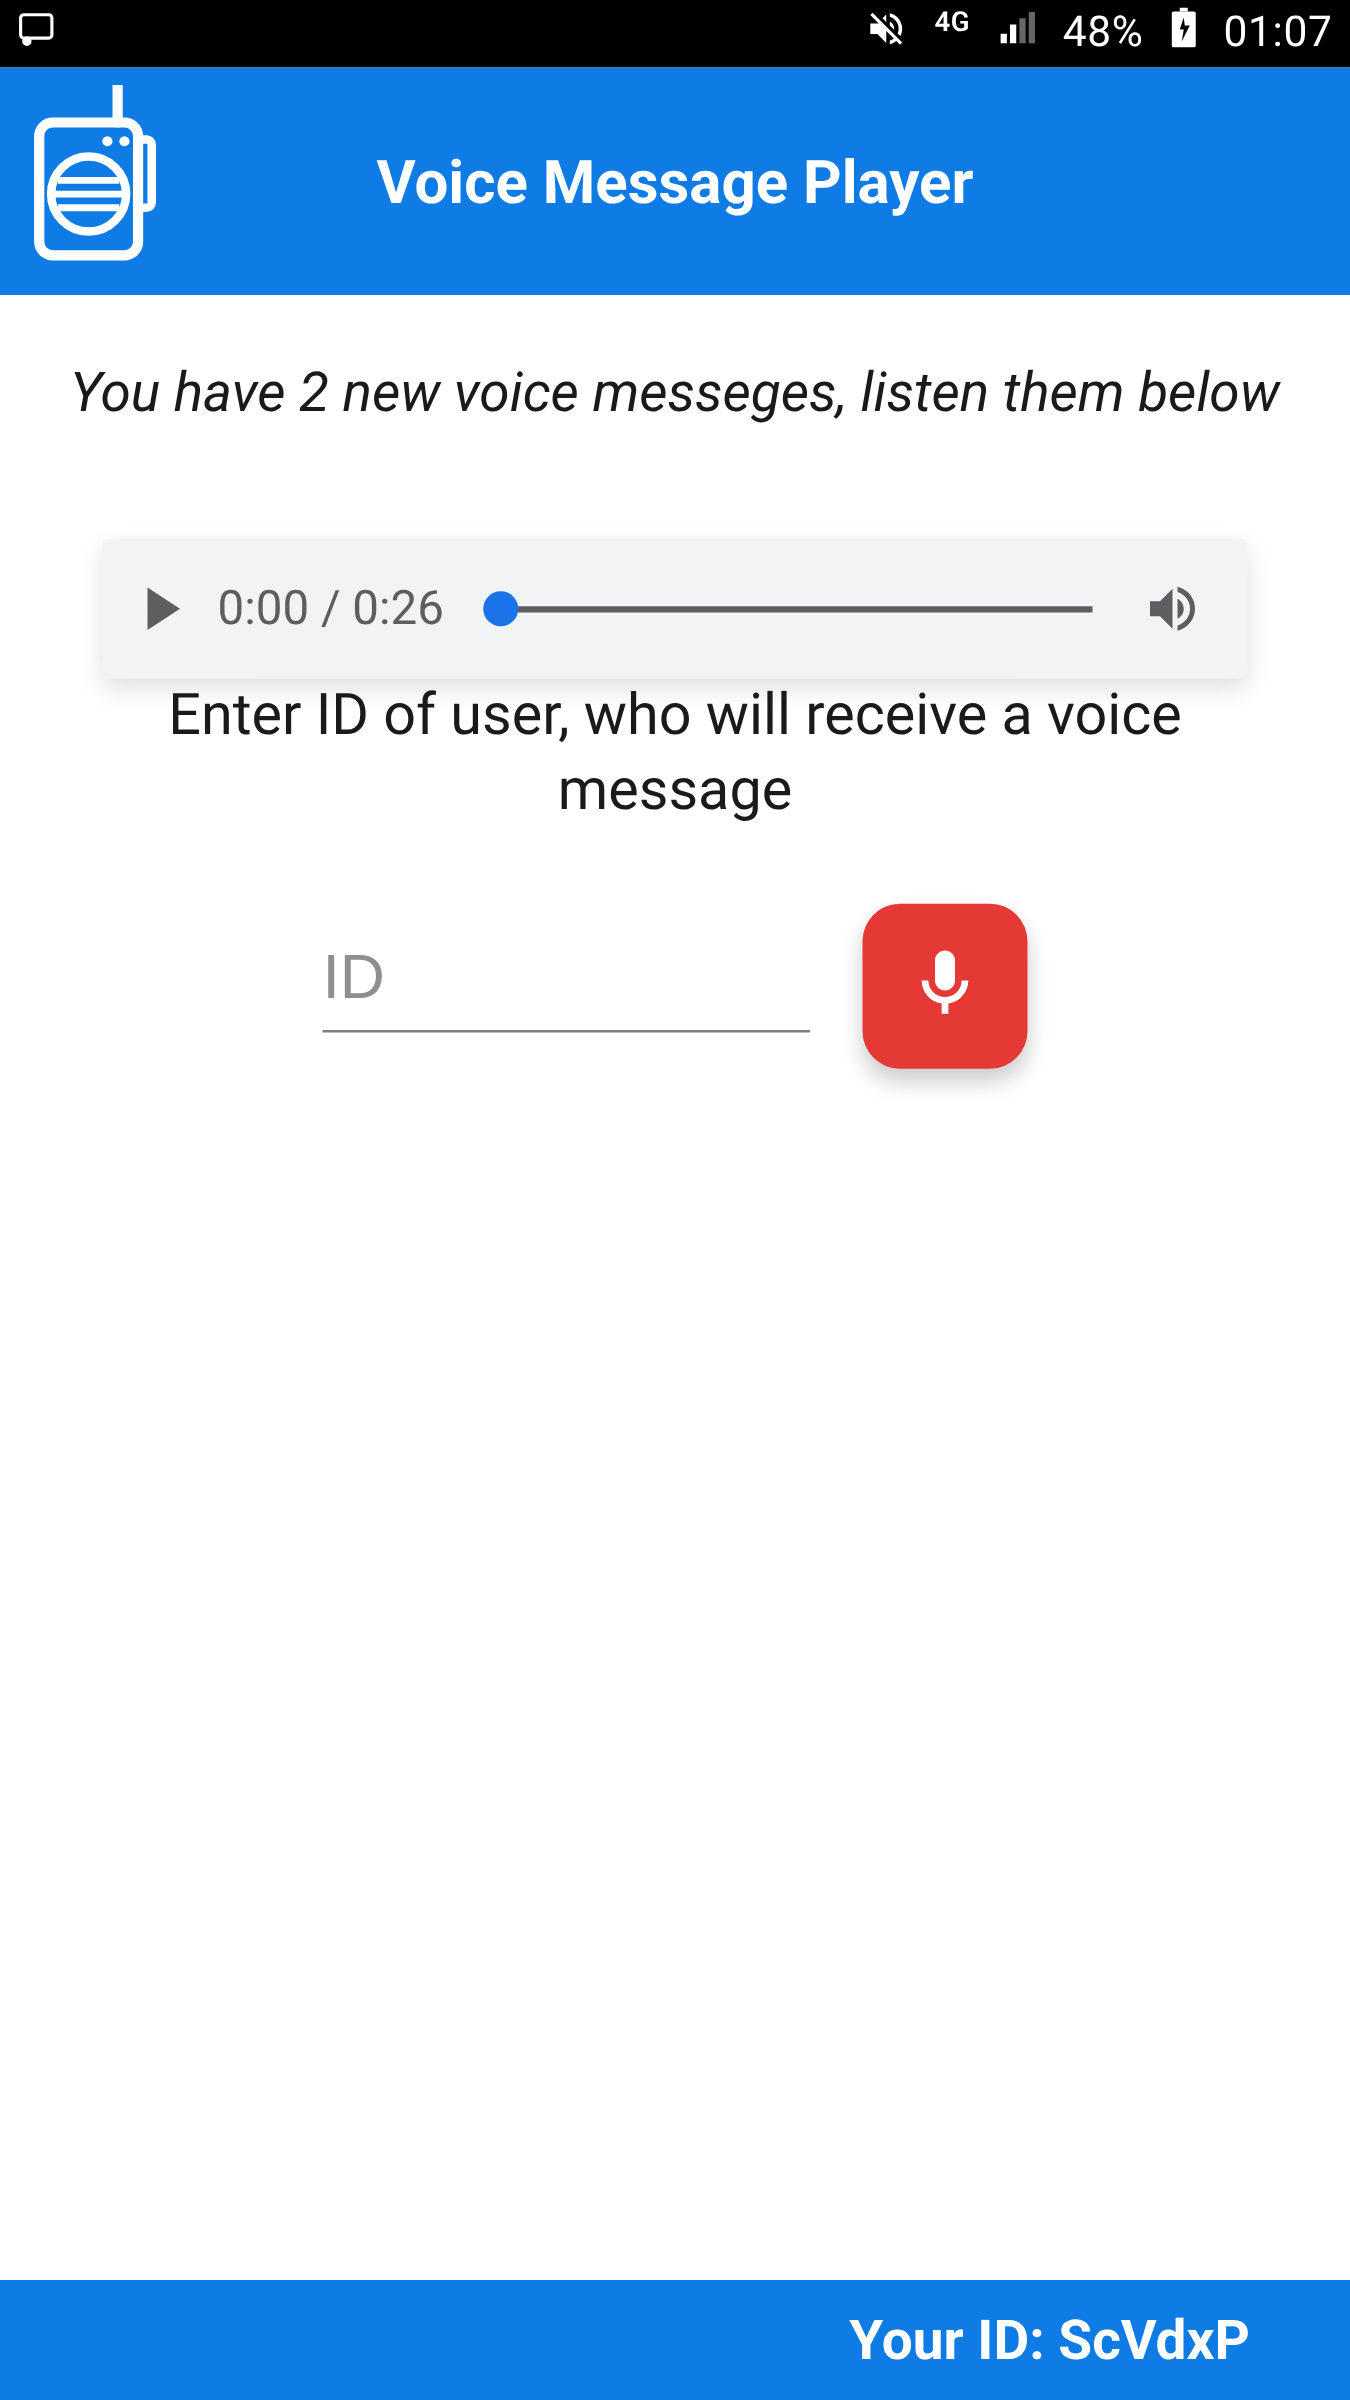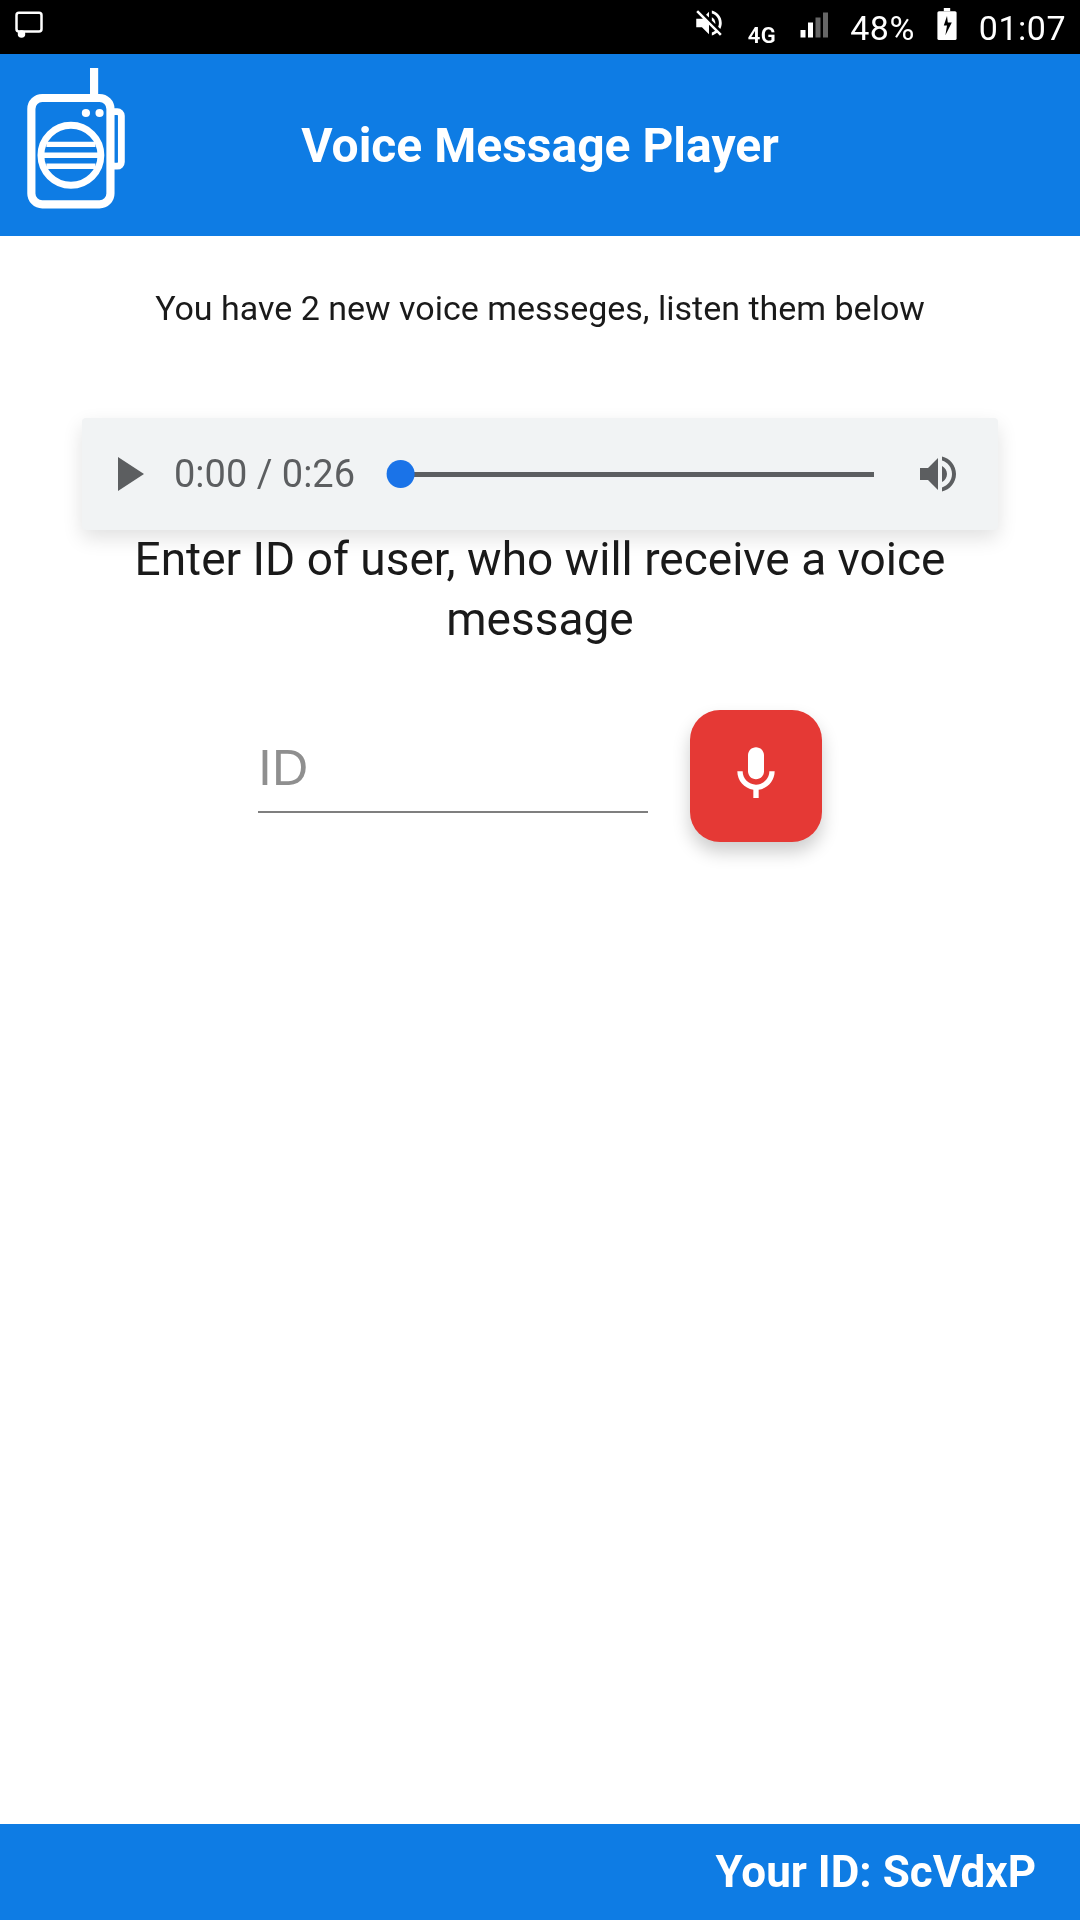--- a/index.html
+++ b/index.html
@@ -9,21 +9,21 @@
     height: 54px;
     background: #000;
     color: #fff;
     display: flex;
     align-items: center;
     justify-content: space-between;
     padding: 0 14px;
     font-size: 34px;
   }
   .status-left { display: flex; align-items: center; gap: 10px; }
-  .status-right { display: flex; align-items: flex-end; gap: 22px; }
+  .status-right { display: flex; align-items: flex-start; gap: 22px; }
   .status-right span { letter-spacing: 0.5px; }
   
   .app-header {
     height: 182px;
     background: #0e7ce4;
     display: flex;
     align-items: center;
     padding-left: 20px;
     gap: 40px;
     position: relative;
@@ -35,26 +35,27 @@
     position: absolute;
     left: 50%;
     transform: translateX(-50%);
   }
   
   .content {
     padding: 0 40px;
   }
   
   .info-text {
-    font-size: 34px;
+    font-size: 44px;
     color: #1a1a1a;
     text-align: center;
     margin-top: 50px;
     line-height: 1.3;
     padding: 0 10px;
+    font-style: italic;
   }
   
   .players {
     margin-top: 88px;
     display: flex;
     flex-direction: column;
     gap: 18px;
     padding: 0 42px;
   }
   
@@ -139,21 +140,21 @@
   }
   
   .footer {
     position: absolute;
     bottom: 0; left: 0; right: 0;
     height: 96px;
     background: #0e7ce4;
     display: flex;
     align-items: center;
     justify-content: flex-end;
-    padding-right: 44px;
+    padding-right: 80px;
   }
   .footer-text {
     color: #fff;
     font-size: 44px;
     font-weight: 700;
   }
 </style>
 </head>
 <body>
 

